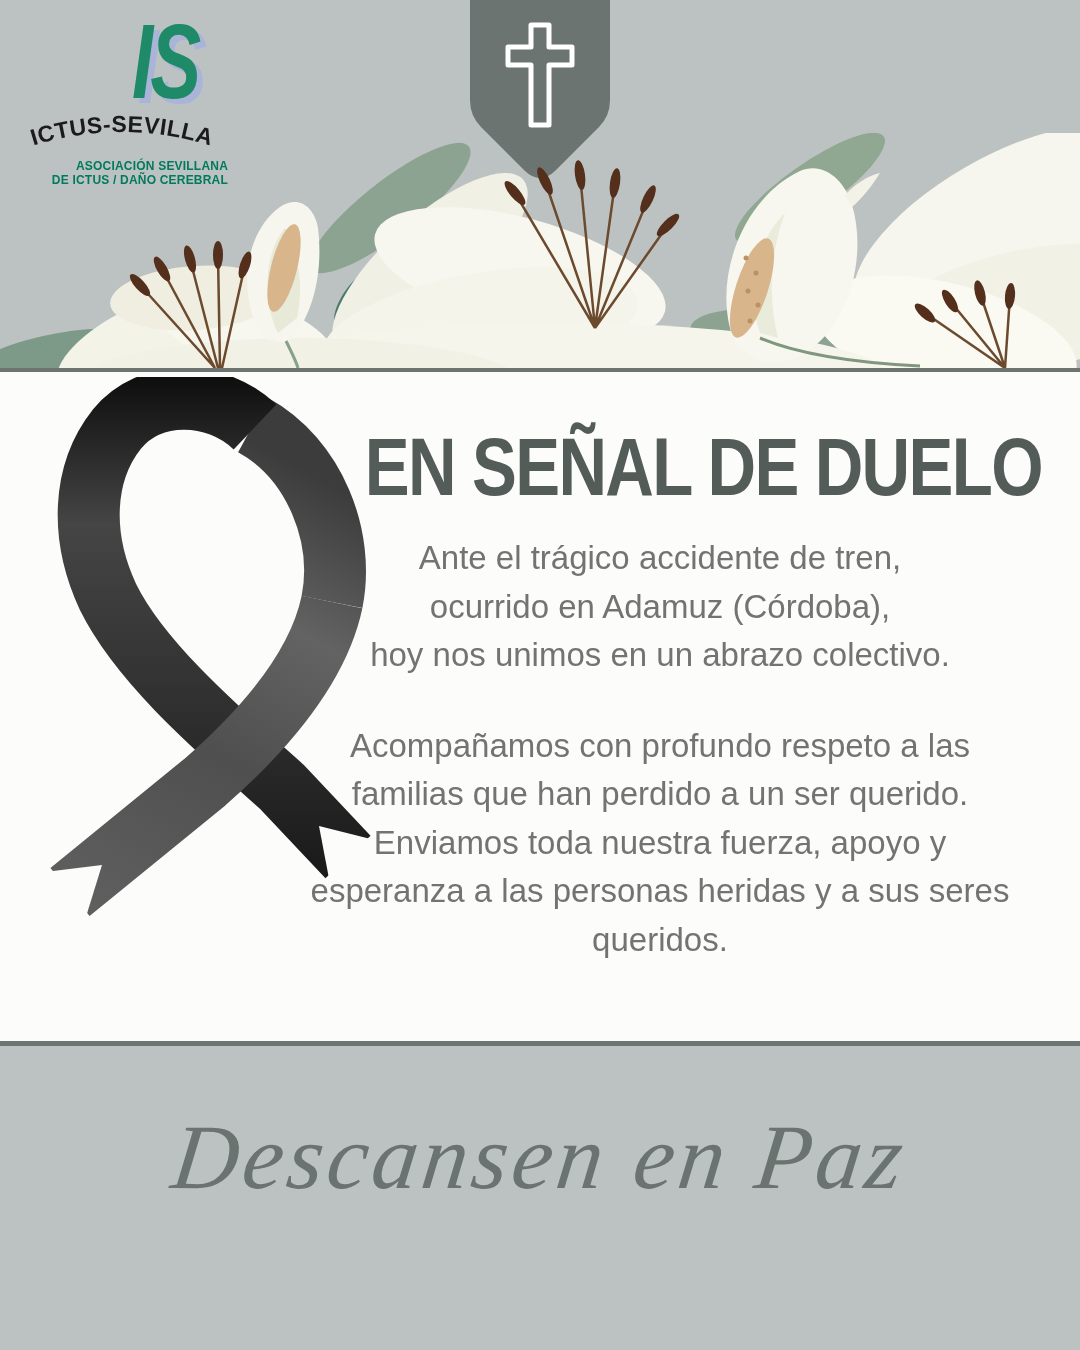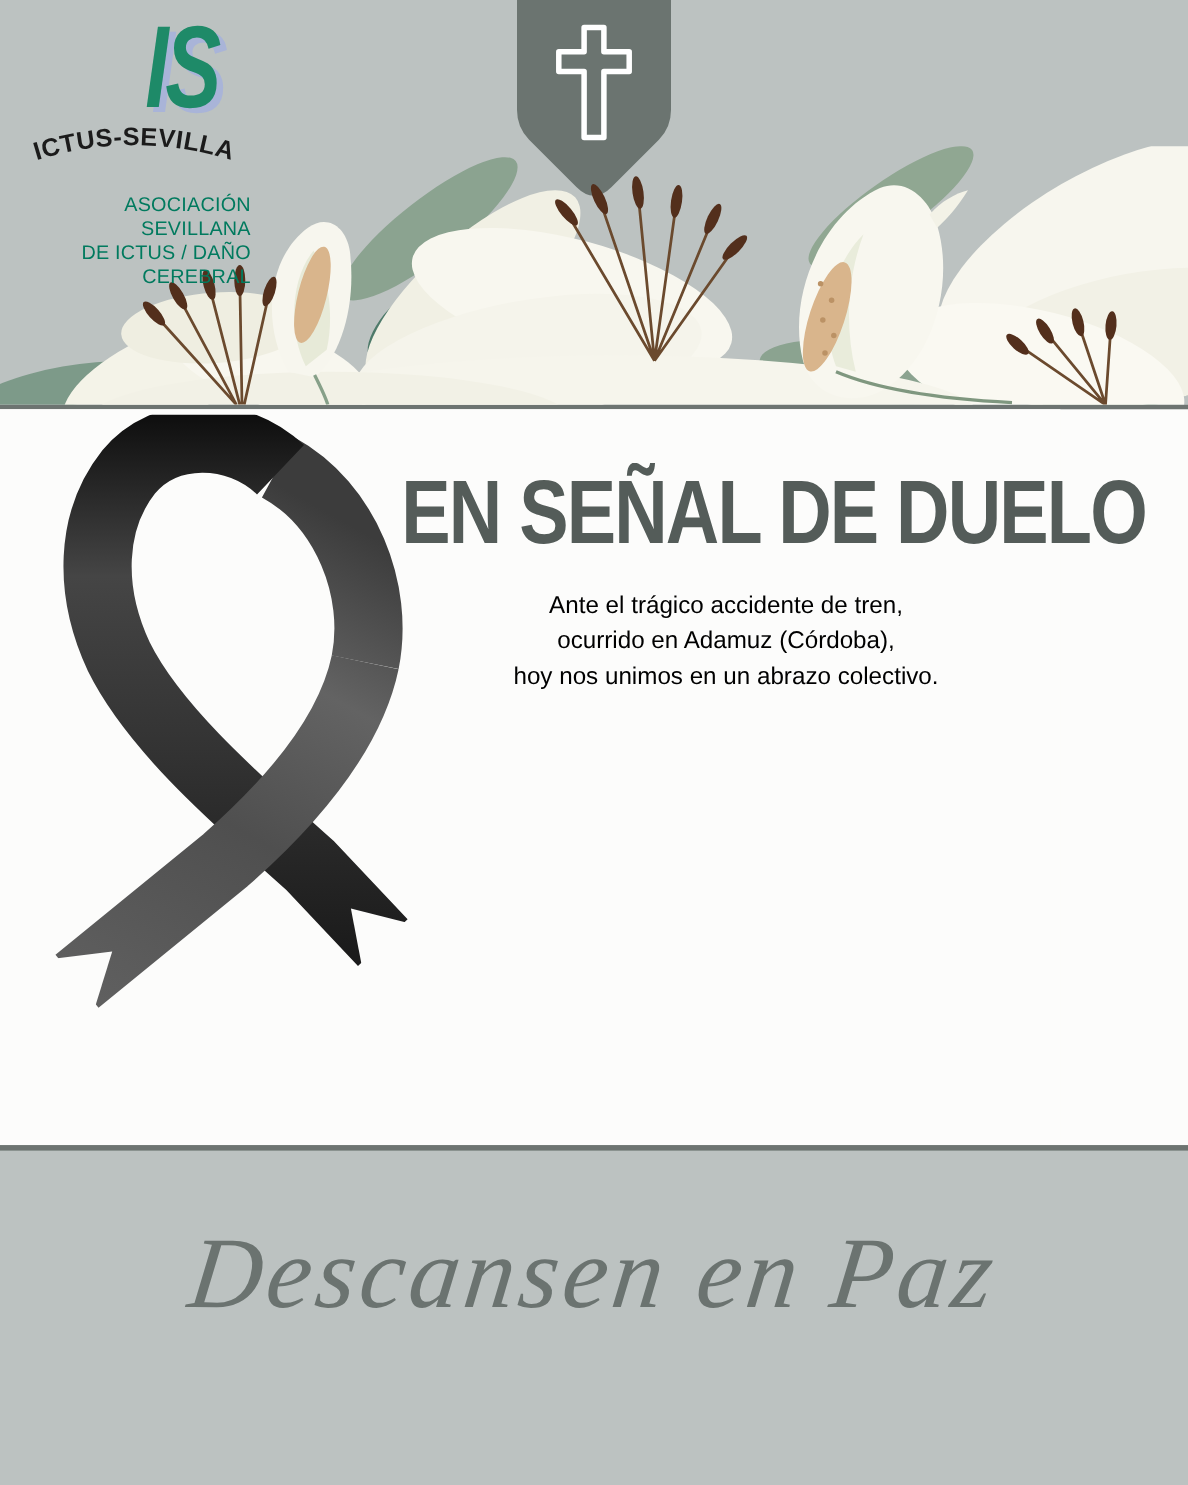--- a/index.html
+++ b/index.html
@@ -20,34 +20,34 @@
   .logo{position:absolute;top:8px;left:16px;width:212px;text-align:right;}
   .logo-monogram{
     font-size:106px;font-weight:bold;font-style:italic;line-height:1;
     letter-spacing:-4px;color:#1e8a68;
     text-shadow:8px 5px 0 #a9b4d8;
     transform:scaleX(.72);transform-origin:50% 0;
     height:104px;
   }
   .logo-arc{display:block;margin:-10px auto 0;}
   .logo-sub{
-    margin-top:18px;font-size:18px;font-weight:normal;line-height:1.2;
+    margin-top:1px;font-size:12px;font-weight:bold;line-height:1.2;
     color:#007a5e;letter-spacing:.2px;white-space:pre-line;
   }
   
   .main{position:absolute;top:372px;left:0;width:964px;height:669px;background:#fcfcfb;}
   .ribbon{position:absolute;top:5px;left:0;width:400px;height:560px;}
   .content{position:absolute;top:52px;left:300px;width:720px;text-align:center;color:#545c59;}
   .title{
     font-size:82px;font-weight:bold;letter-spacing:-2px;line-height:1.05;
     transform:scaleX(.82);transform-origin:50% 50%;
     color:#545c59;white-space:nowrap;margin:0;
   }
   .date-line{margin-top:10px;font-size:46px;color:#575f5d;}
-  .para{font-size:22px;line-height:1.47;color:#000000;white-space:pre-line;}
+  .para{font-size:33px;line-height:1.47;color:#737373;white-space:pre-line;}
   .para1{margin-top:24px;}
   .para2{margin-top:42px;}
   
   .footer{
     position:absolute;top:1041px;left:0;width:1080px;height:309px;
     background:#bcc2c1;border-top:5px solid #6d7471;box-sizing:border-box;
     text-align:center;
   }
   .footer-message{
     margin-top:58px;display:inline-block;
@@ -182,20 +182,25 @@
 
       <polygon points="45,485 85,533 102,478" fill="#fcfcfb"></polygon>
       <polygon points="329.8,495.8 374.7,453 319,439" fill="#fcfcfb"></polygon>
     </svg>
 
     <div class="content">
       <h1 class="title">EN SEÑAL DE DUELO</h1>
       <div class="para para1">Ante el trágico accidente de tren,
 ocurrido en Adamuz (Córdoba),
 hoy nos unimos en un abrazo colectivo.</div>
+      <div class="para para2">Acompañamos con profundo respeto a las
+familias que han perdido a un ser querido.
+Enviamos toda nuestra fuerza, apoyo y
+esperanza a las personas heridas y a sus seres
+queridos.</div>
     </div>
   </div>
 
   <div class="footer">
     <div class="footer-message">Descansen en Paz</div>
   </div>
 
 </div>
 
 </body></html>

